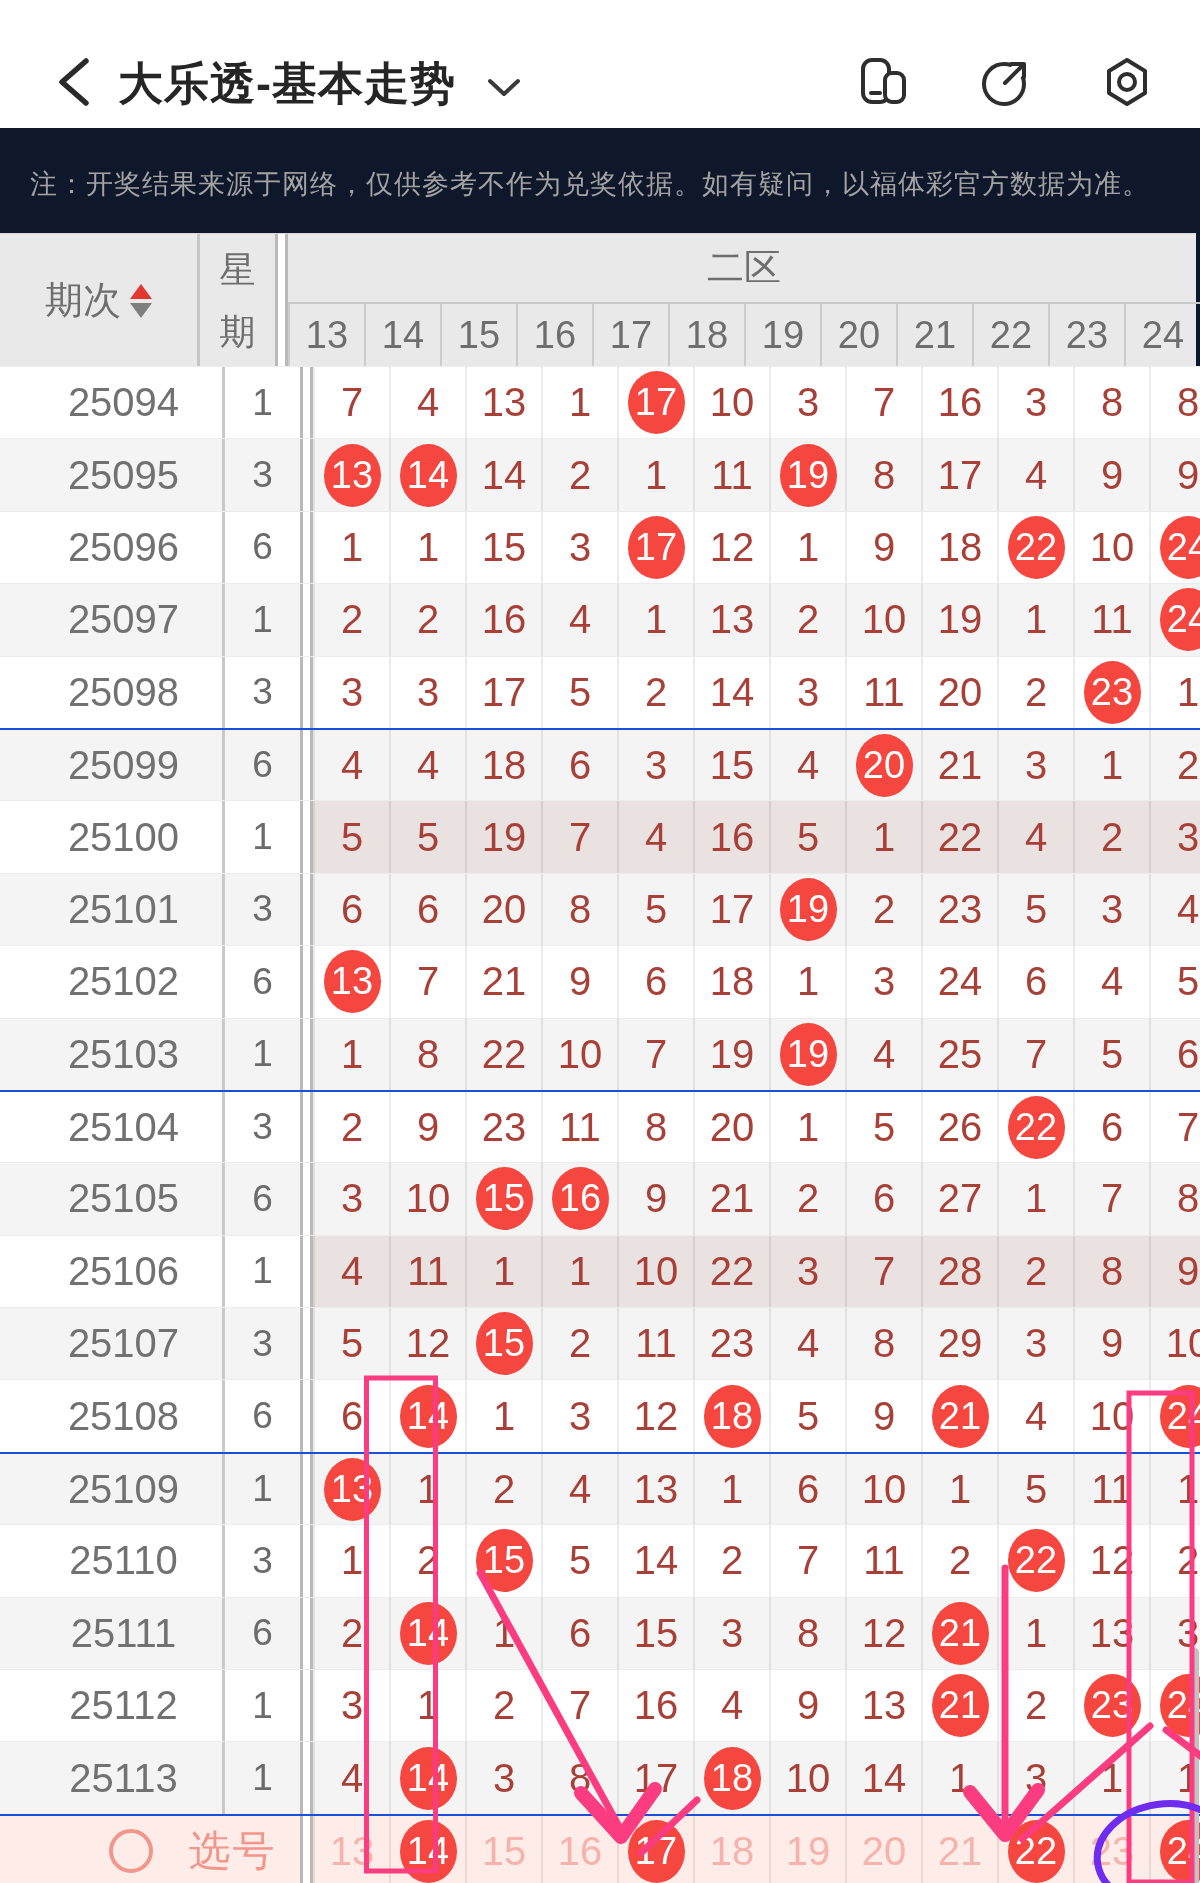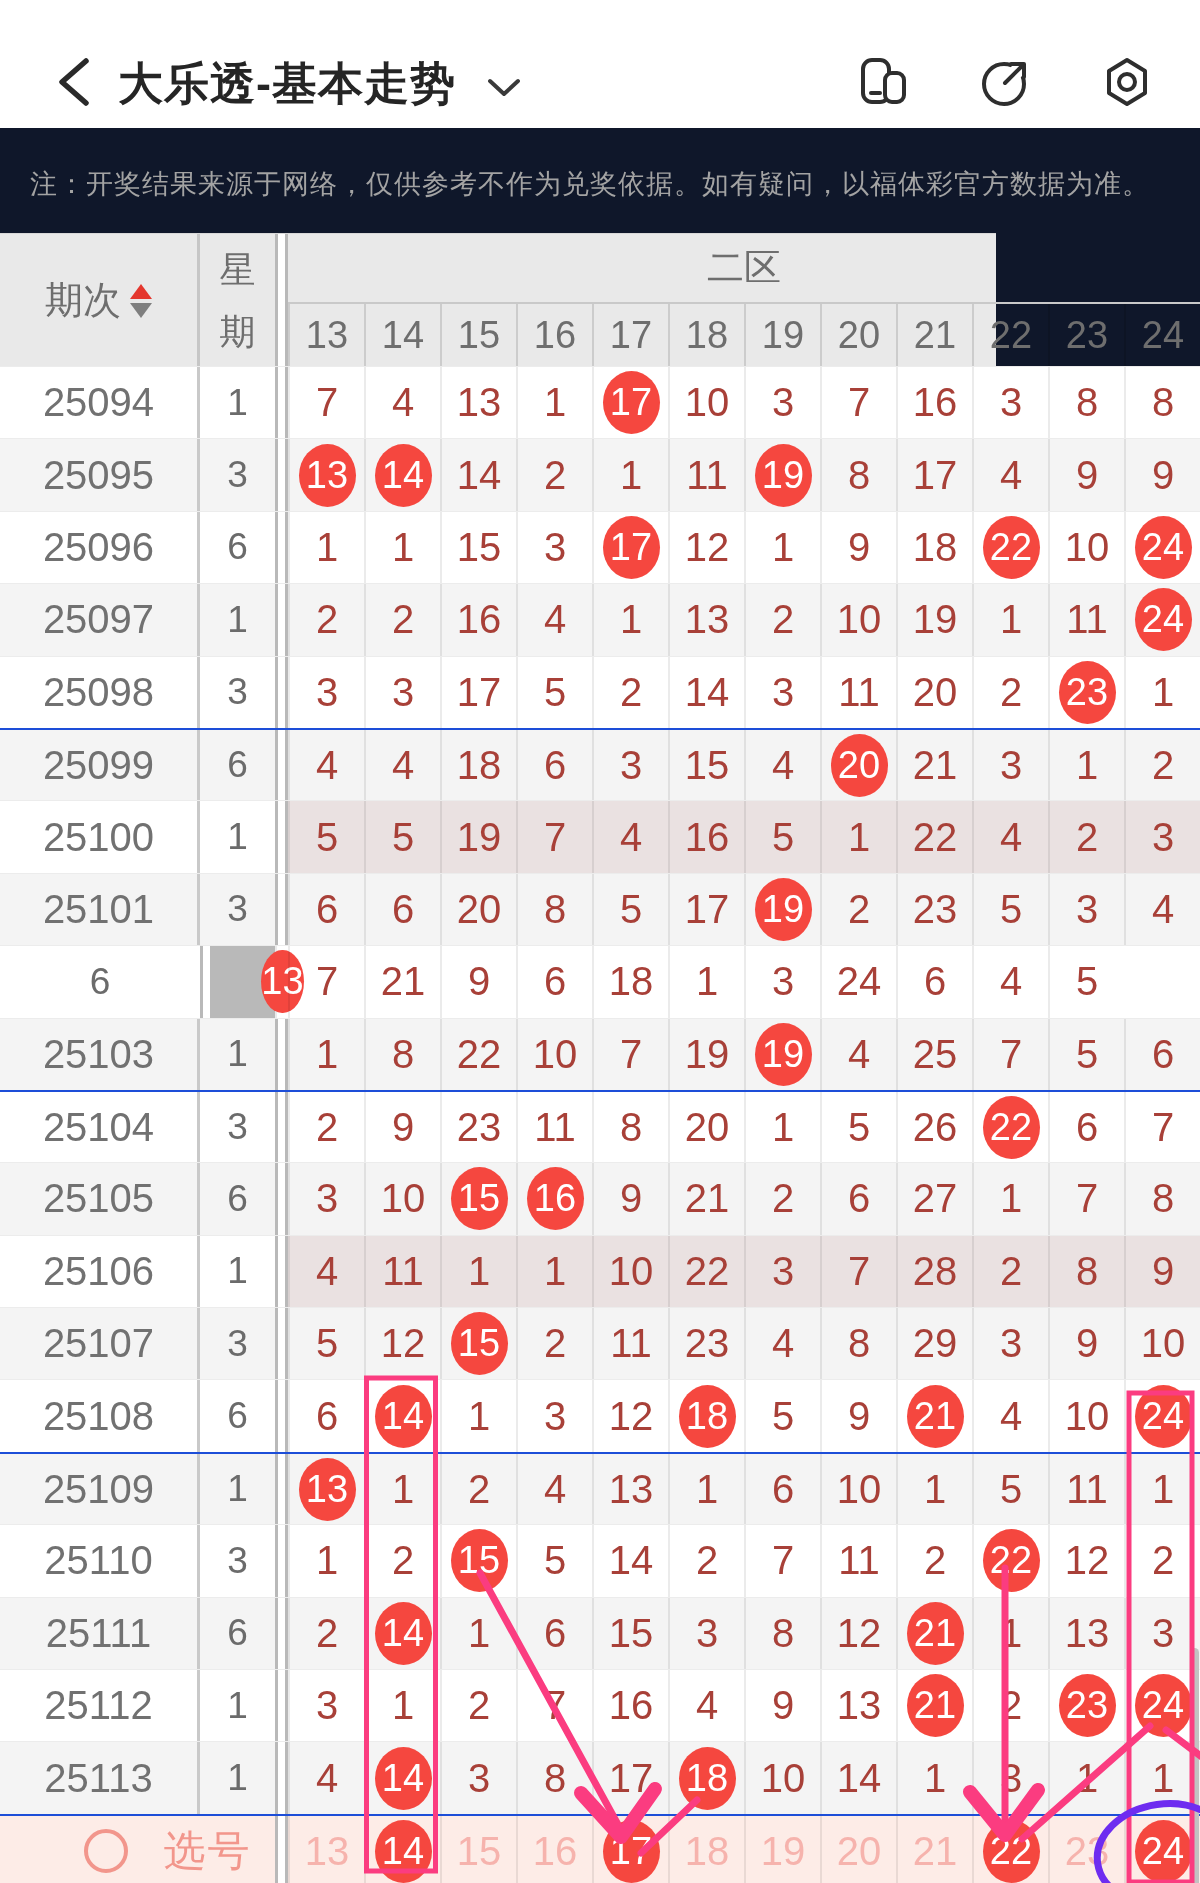--- a/index.html
+++ b/index.html
@@ -13,36 +13,36 @@
   .back { position:absolute; left:52px; top:20px; width:44px; height:52px; cursor:pointer; }
   .titlewrap { position:absolute; left:118px; top:18px; display:flex; align-items:center; gap:30px; }
   .title { font-size:45px; font-weight:bold; color:#252525; letter-spacing:1px; }
   .title-caret { margin-top:8px; }
   .actions { position:absolute; right:48px; top:20px; display:flex; gap:71px; }
   .actions svg { display:block; }
   
   .disclaimer { position:absolute; left:30px; top:130px; font-size:27px; color:#a3a3a3; letter-spacing:1px; }
   
   .grid-cols { display:grid; grid-template-columns:200px 75px 13px repeat(12,76px); }
-  .thead { position:absolute; top:197px; left:0; width:996px; background:#e9e9e9;
+  .thead { position:absolute; top:197px; left:0; width:1196px; background:#e9e9e9;
            display:grid; grid-template-columns:200px 75px 13px repeat(12,76px);
            grid-template-rows:70px 63px; border-top:1px solid #d8d8d8; }
   .th { display:flex; align-items:center; justify-content:center; color:#6e6e6e; }
   .th-period { grid-column:1; grid-row:1/3; font-size:38px; border-right:3px solid #c6c6c6; }
   .th-weekday { grid-column:2; grid-row:1/3; font-size:36px;border-radius:12px; }
   .th-weekday .stack { width:1.05em; line-height:1.7; word-break:break-all; text-align:center; }
   .spacer-col { background:linear-gradient(to right,#b9b9b9 0 3px,#ffffff 3px 10px,#b9b9b9 10px 13px); }
   .th-spacer { grid-column:3; grid-row:1/3; }
   .th-zone { grid-column:4/16; grid-row:1; font-size:37px; border-bottom:2px solid #c9c9c9; }
   .th-colnum { grid-row:2; font-size:38px; border-left:2px solid rgba(0,0,0,0.12); }
   .sort { display:flex; flex-direction:column; gap:4px; margin-left:9px; }
   .tri-up { width:0; height:0; border-left:11px solid transparent; border-right:11px solid transparent; border-bottom:15px solid #e4372e; }
   .tri-dn { width:0; height:0; border-left:11px solid transparent; border-right:11px solid transparent; border-top:15px solid #7f7f7f; }
   .tbody { position:absolute; top:330px; left:0; width:1200px; }
-  .row { height:72.4px; background:#ffffff; border-top:1px solid #ececec; }
+  .row { height:72.4px; background:#ffffff; border-top:1px solid #ececec;padding-left:25px; }
   .row.alt { background:#f4f4f4; }
   .row.group { border-top:2px solid #1d4ed8; }
   .cell { display:flex; align-items:center; justify-content:center; }
   .c-period { font-size:40px; color:#717171; border-right:3px solid #c9c9c9; }
   .c-week { font-size:37px; color:#6b6b6b; }
   .c-num { font-size:40px; color:#a84038; border-left:2px solid rgba(0,0,0,0.08); }
   .row.band .c-num { background:#eae1e1; }
   .badge { width:57px; height:63px; border-radius:50%; background:#f5473f; color:#fff;
            display:flex; align-items:center; justify-content:center; font-size:38px; }
   
@@ -274,20 +274,21 @@
         <div class="cell c-num">
           <div class="badge">19</div>
         </div>
         <div class="cell c-num">2</div>
         <div class="cell c-num">23</div>
         <div class="cell c-num">5</div>
         <div class="cell c-num">3</div>
         <div class="cell c-num">4</div>
       </div>
       <div class="row grid-cols">
+        <div class="cell c-period">25102</div>
         <div class="cell c-week">6</div>
         <div class="spacer-col"></div>
         <div class="cell c-num">
           <div class="badge">13</div>
         </div>
         <div class="cell c-num">7</div>
         <div class="cell c-num">21</div>
         <div class="cell c-num">9</div>
         <div class="cell c-num">6</div>
         <div class="cell c-num">18</div>

